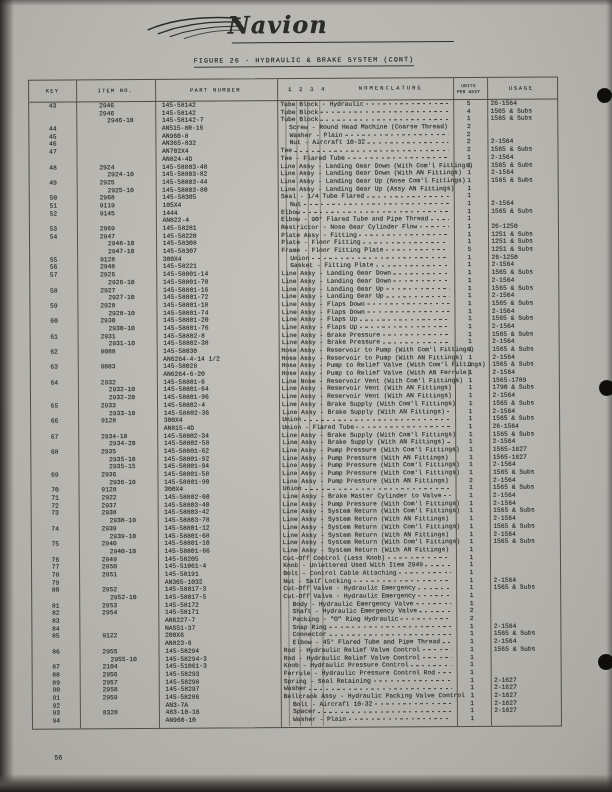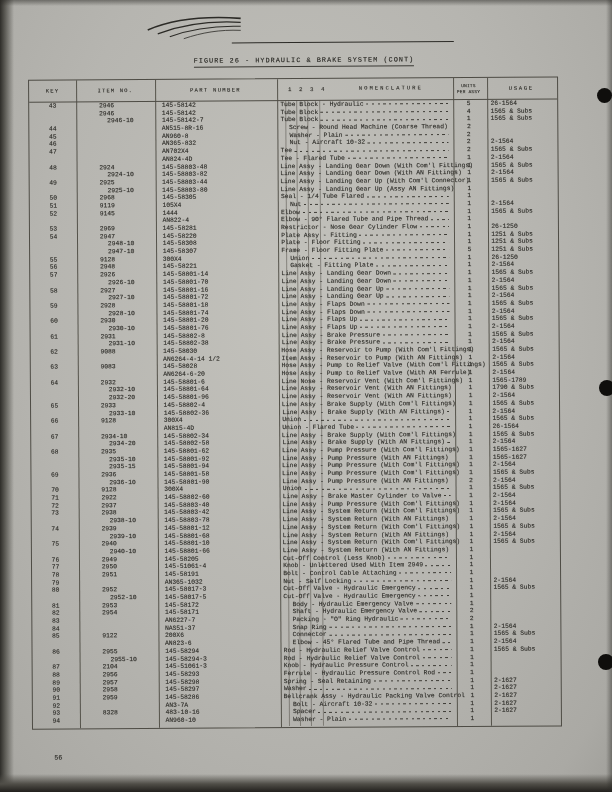--- a/index.html
+++ b/index.html
@@ -73,20 +73,21 @@
 <div id="paper">
   <div id="content">
 
     <div id="logo-wrap">
       <svg id="logo-swoosh" width="96" height="30" viewBox="0 0 96 30">
         <path d="M2,17 C26,7 56,3 95,6" stroke="#2c2b27" stroke-width="1.6" fill="none"></path>
         <path d="M12,21 C36,12 62,8 95,10" stroke="#2c2b27" stroke-width="1.2" fill="none"></path>
         <path d="M24,24 C46,16 68,13 95,14" stroke="#2c2b27" stroke-width="1.0" fill="none"></path>
         <path d="M38,26 C56,20 74,17 95,18" stroke="#2c2b27" stroke-width="0.8" fill="none"></path>
       </svg>
+      <div id="logo-text" class="txt">Navion</div>
       <div id="logo-rule"></div>
     </div>
 
     <div id="fig-title" class="txt">
       <span>FIGURE 26 - HYDRAULIC &amp; BRAKE SYSTEM (CONT)</span>
     </div>
 
     <div id="table">
       <div class="vrule" style="left:47px;"></div>
       <div class="vrule" style="left:126px;"></div>
@@ -235,21 +236,21 @@
     </div>
     <div class="td units">1</div>
     <div class="td usage">2-1564</div>
   </div>
 
   <div class="tr">
     <div class="td key">49</div>
     <div class="td item">2925</div>
     <div class="td part">145-58803-44</div>
     <div class="td nom">
-      <span class="nm" style="padding-left: 4px;">Line Assy - Landing Gear Up (With Com'l Connector)</span>
+      <span class="nm" style="padding-left: 4px;">Line Assy - Landing Gear Up (Nose Com'l Fittings)</span>
       <span class="lead"></span>
     </div>
     <div class="td units">1</div>
     <div class="td usage">1565 &amp; Subs</div>
   </div>
 
   <div class="tr">
     <div class="td key"></div>
     <div class="td item sub">2925-10</div>
     <div class="td part">145-58803-80</div>
@@ -511,21 +512,21 @@
     </div>
     <div class="td units">1</div>
     <div class="td usage">1565 &amp; Subs</div>
   </div>
 
   <div class="tr">
     <div class="td key"></div>
     <div class="td item"></div>
     <div class="td part">AN6264-4-14 1/2</div>
     <div class="td nom">
-      <span class="nm" style="padding-left: 4px;">Item Assy - Reservoir to Pump (With AN Fittings)</span>
+      <span class="nm" style="padding-left: 4px;">Hose Assy - Reservoir to Pump (With AN Fittings)</span>
       <span class="lead"></span>
     </div>
     <div class="td units">1</div>
     <div class="td usage">2-1564</div>
   </div>
 
   <div class="tr">
     <div class="td key">63</div>
     <div class="td item">9083</div>
     <div class="td part">145-58028</div>

